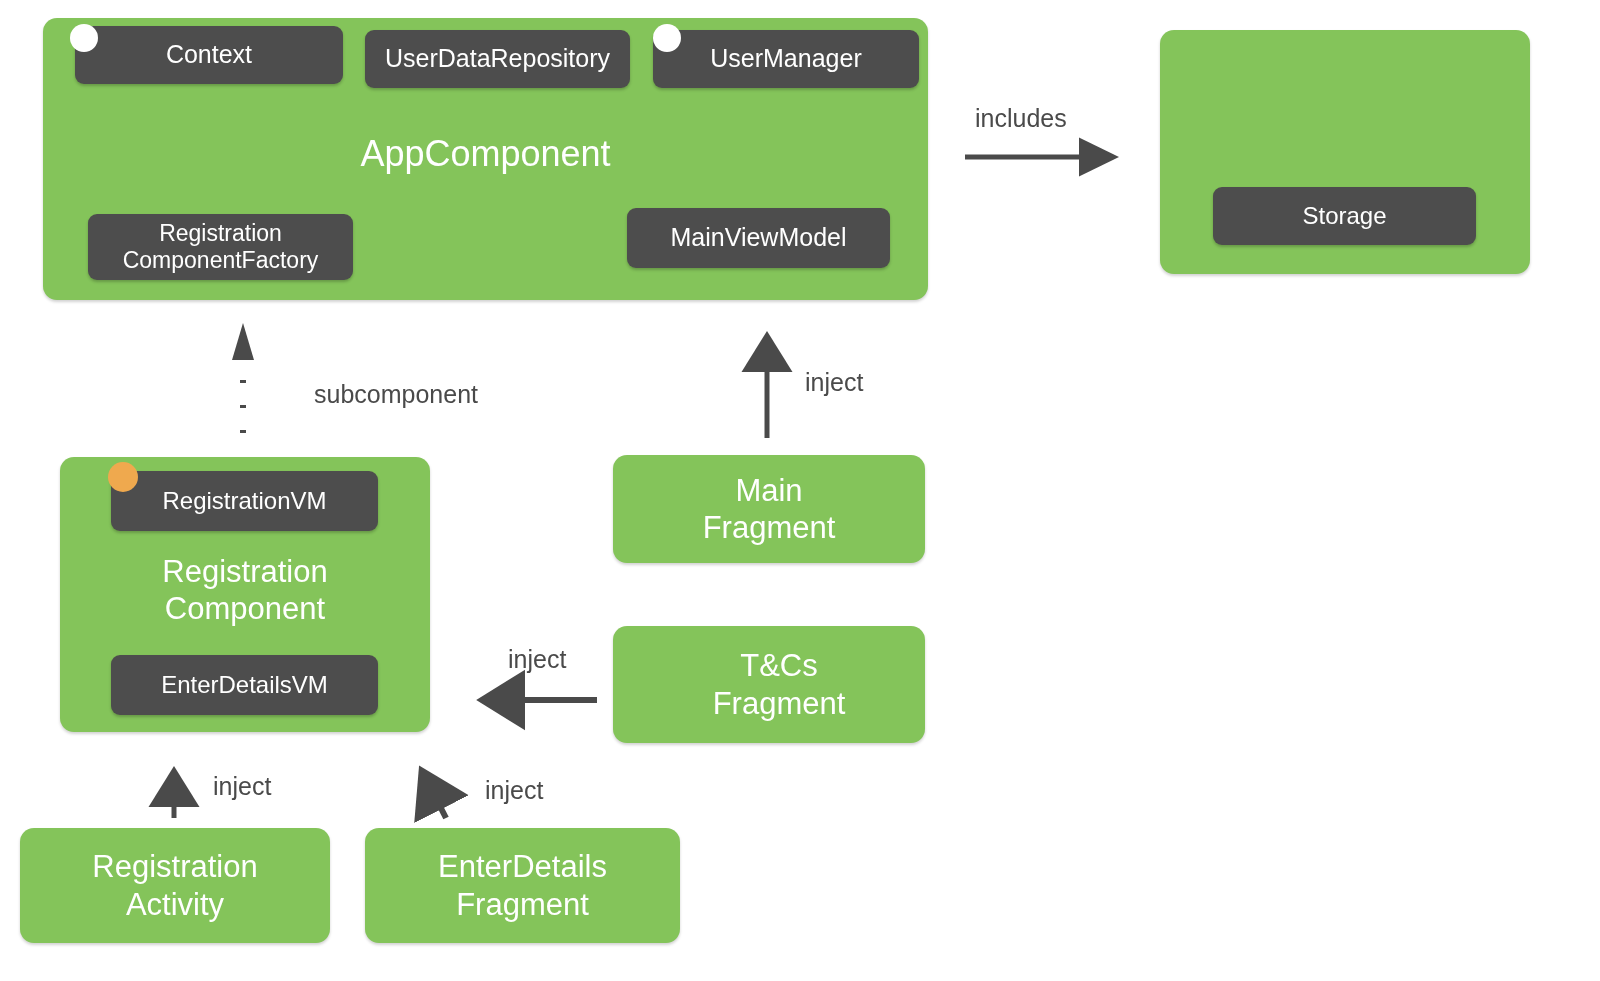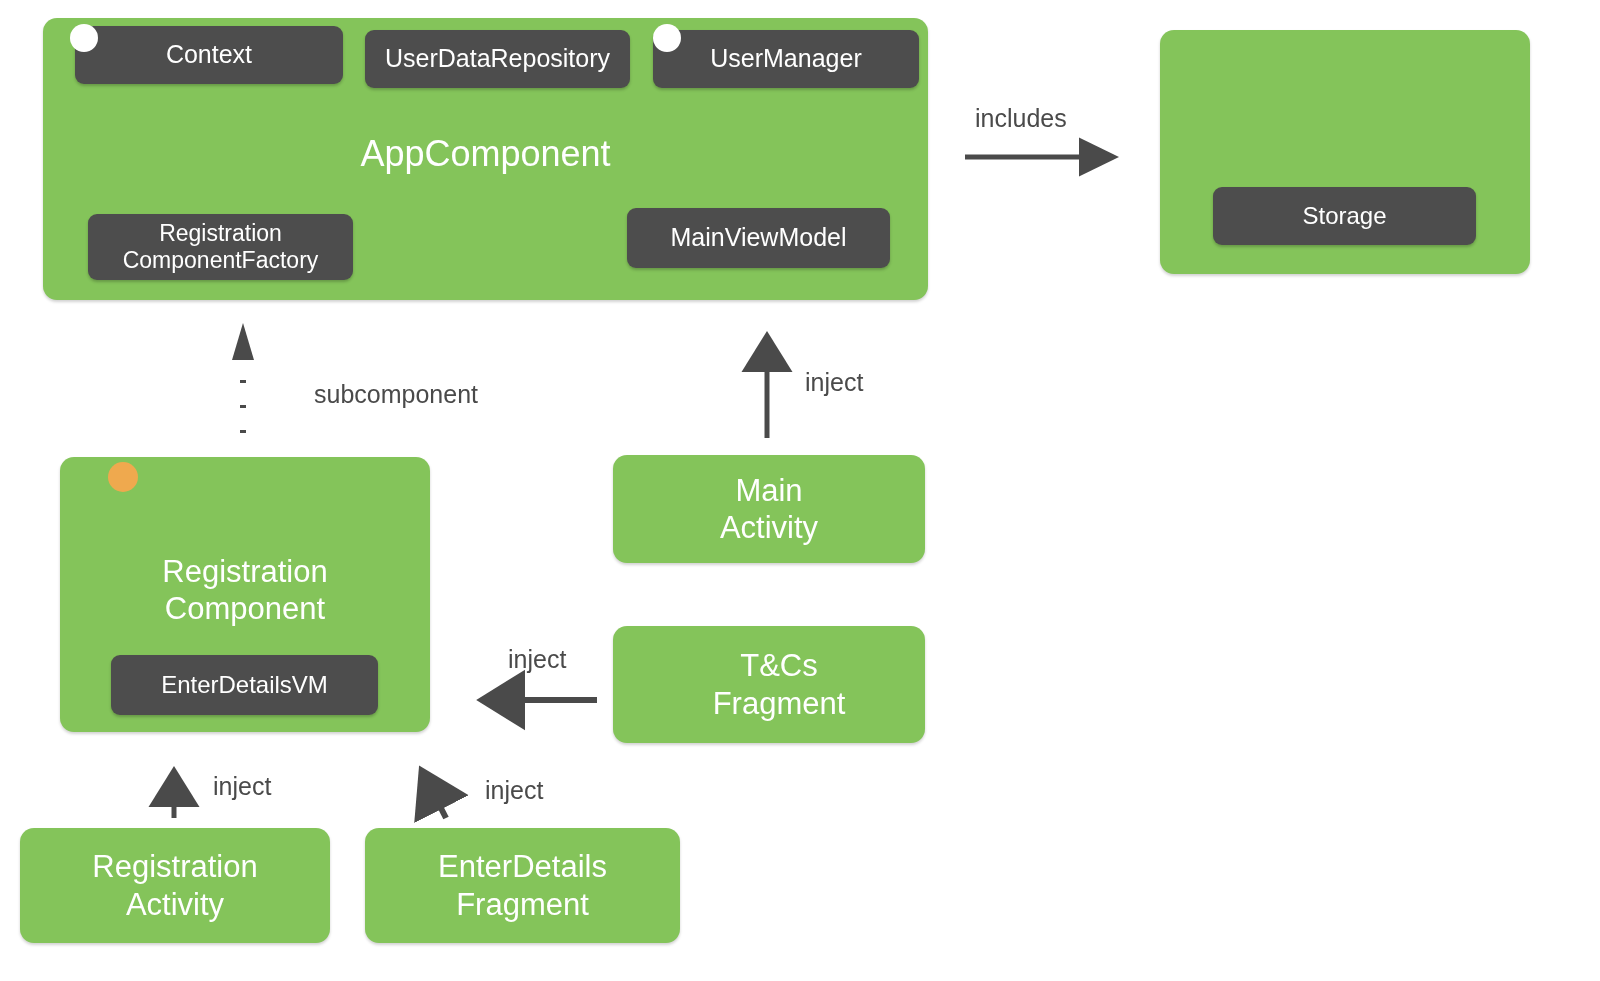--- a/index.html
+++ b/index.html
@@ -179,25 +179,26 @@
 ComponentFactory</div>
 
   <div class="dark" id="box-mainviewmodel">MainViewModel</div>
 
   <div class="node green" id="storage-module"></div>
   <div class="dark" id="box-storage">Storage</div>
 
   <div class="node green" id="registration-component"></div>
   <div class="container-title" id="title-regcomponent">Registration
 Component</div>
+  <div class="dark" id="box-registrationvm">RegistrationVM</div>
   <div class="dot dot-orange" id="dot-registrationvm"></div>
   <div class="dark" id="box-enterdetailsvm">EnterDetailsVM</div>
 
   <div class="node green" id="main-activity">Main
-Activity</div>
+Fragment</div>
 
   <div class="node green" id="tcs-fragment">T&amp;Cs
 Fragment</div>
 
   <div class="node green" id="registration-activity">Registration
 Activity</div>
 
   <div class="node green" id="enterdetails-fragment">EnterDetails
 Fragment</div>
 

